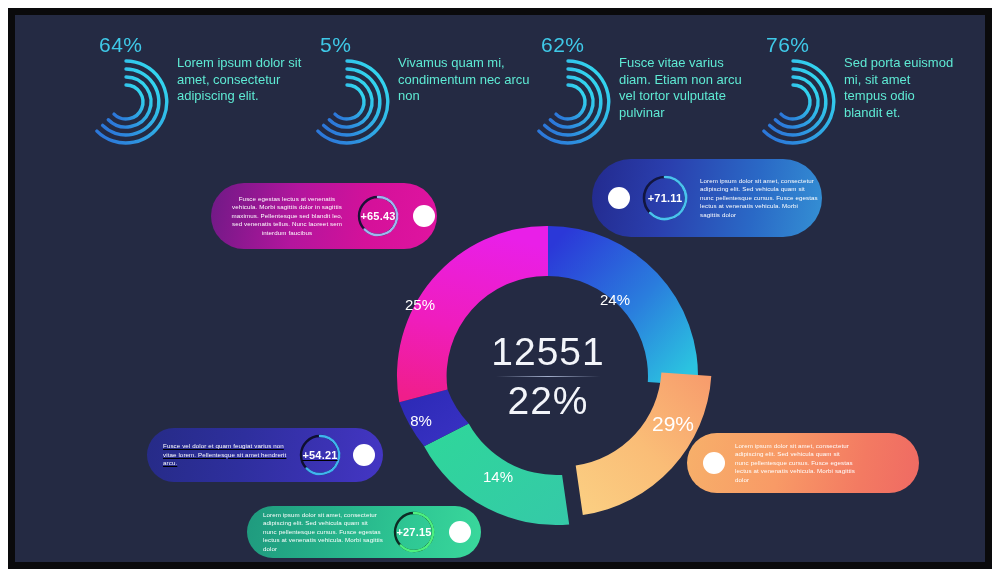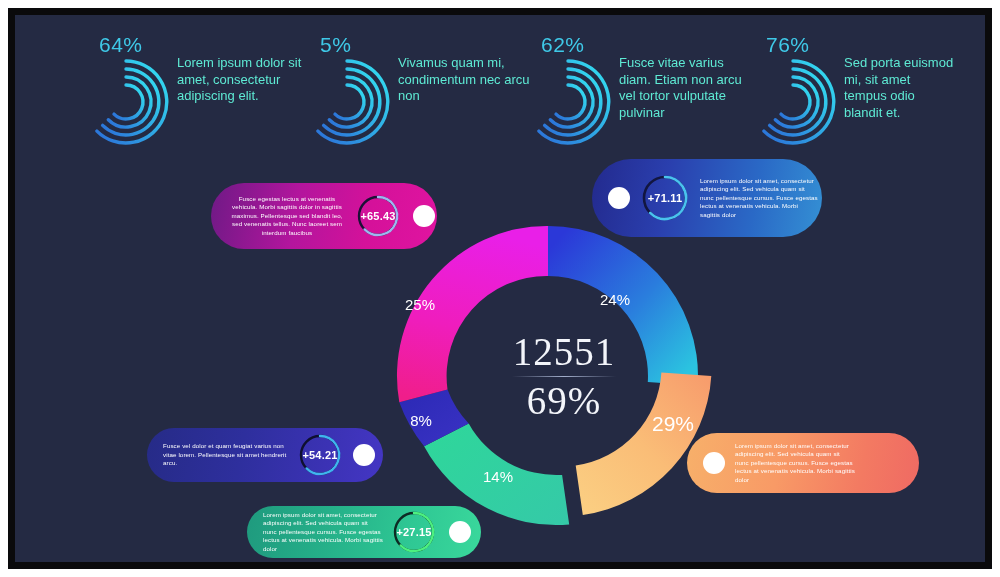--- a/index.html
+++ b/index.html
@@ -71,28 +71,27 @@
     fill: #ffffff;
     font-family: "Liberation Sans", sans-serif;
     font-size: 15px;
     text-anchor: middle;
     dominant-baseline: middle;
   }
   .slice-label.big { font-size: 21px; }
 
   #center-stack {
     position: absolute;
-    left: 16px; top: 0;
+    left: 0; top: 0;
     width: 340px; height: 340px;
     display: flex;
     flex-direction: column;
     align-items: center;
     justify-content: center;
     pointer-events: none;
-    font-family: Liberation Serif, serif;
   }
   #center-total {
     font-size: 39px;
     color: #f3f5fa;
     letter-spacing: 1px;
     line-height: 1;
   }
   #center-rule {
     width: 104px;
     height: 1px;
@@ -144,21 +143,21 @@
   
   #pill-pink   { left: 196px; top: 168px; width: 226px; height: 66px;
                  background: linear-gradient(100deg, #6f1a86 0%, #b3159d 38%, #d5119a 70%, #e014a0 100%); text-align: center; }
   #pill-blue   { left: 577px; top: 144px; width: 230px; height: 78px;
                  background: linear-gradient(100deg, #232a8e 0%, #2a3fae 32%, #2a69c6 70%, #3490d4 100%); }
   #pill-orange { left: 672px; top: 418px; width: 232px; height: 60px;
                  background: linear-gradient(100deg, #f7b06a 0%, #f89a66 40%, #f37a62 75%, #ef6a63 100%); }
   #pill-green  { left: 232px; top: 491px; width: 234px; height: 52px;
                  background: linear-gradient(100deg, #1f9a7e 0%, #25b089 35%, #2fc894 70%, #3ad89c 100%); }
   #pill-navy   { left: 132px; top: 413px; width: 236px; height: 54px;
-                 background: linear-gradient(100deg, #262b87 0%, #2e2f9d 40%, #3b32b4 75%, #4436c4 100%); }
+                 background: linear-gradient(100deg, #262b87 0%, #2e2f9d 40%, #3b32b4 75%, #4436c4 100%); text-decoration: underline; }
 </style>
 </head>
 <body>
 
 <div id="frame">
 <div id="stage">
 
   <div class="kpi" style="left:66px;">
     <div class="kpi-left">
       <div class="kpi-pct">64%</div>
@@ -286,21 +285,21 @@
       <text class="slice-label" x="237" y="95">24%</text>
       <text class="slice-label big" x="295" y="219">29%</text>
       <text class="slice-label" x="120" y="272">14%</text>
       <text class="slice-label" x="43" y="216">8%</text>
       <text class="slice-label" x="42" y="100">25%</text>
     </svg>
 
     <div id="center-stack">
       <div id="center-total">12551</div>
       <div id="center-rule"></div>
-      <div id="center-pct">69%</div>
+      <div id="center-pct">22%</div>
     </div>
   </div>
 
   <div class="pill" id="pill-pink">
     <div class="pill-text" style="width:120px; margin-left:16px;">Fusce egestas lectus at venenatis vehicula. Morbi sagittis dolor in sagittis maximus. Pellentesque sed blandit leo, sed venenatis tellus. Nunc laoreet sem interdum faucibus</div>
     <div class="gauge" style="width:46px; height:46px; margin-left:8px;">
       <svg width="46" height="46" viewBox="0 0 46 46">
         <circle cx="23" cy="23" r="19" fill="none" stroke="#1b1036" stroke-width="2.4"></circle>
         <path d="M 23 4 A 19 19 0 1 1 9.6 36.4" fill="none" stroke="#9fb6ef" stroke-width="2.4" stroke-linecap="round"></path>
       </svg>

